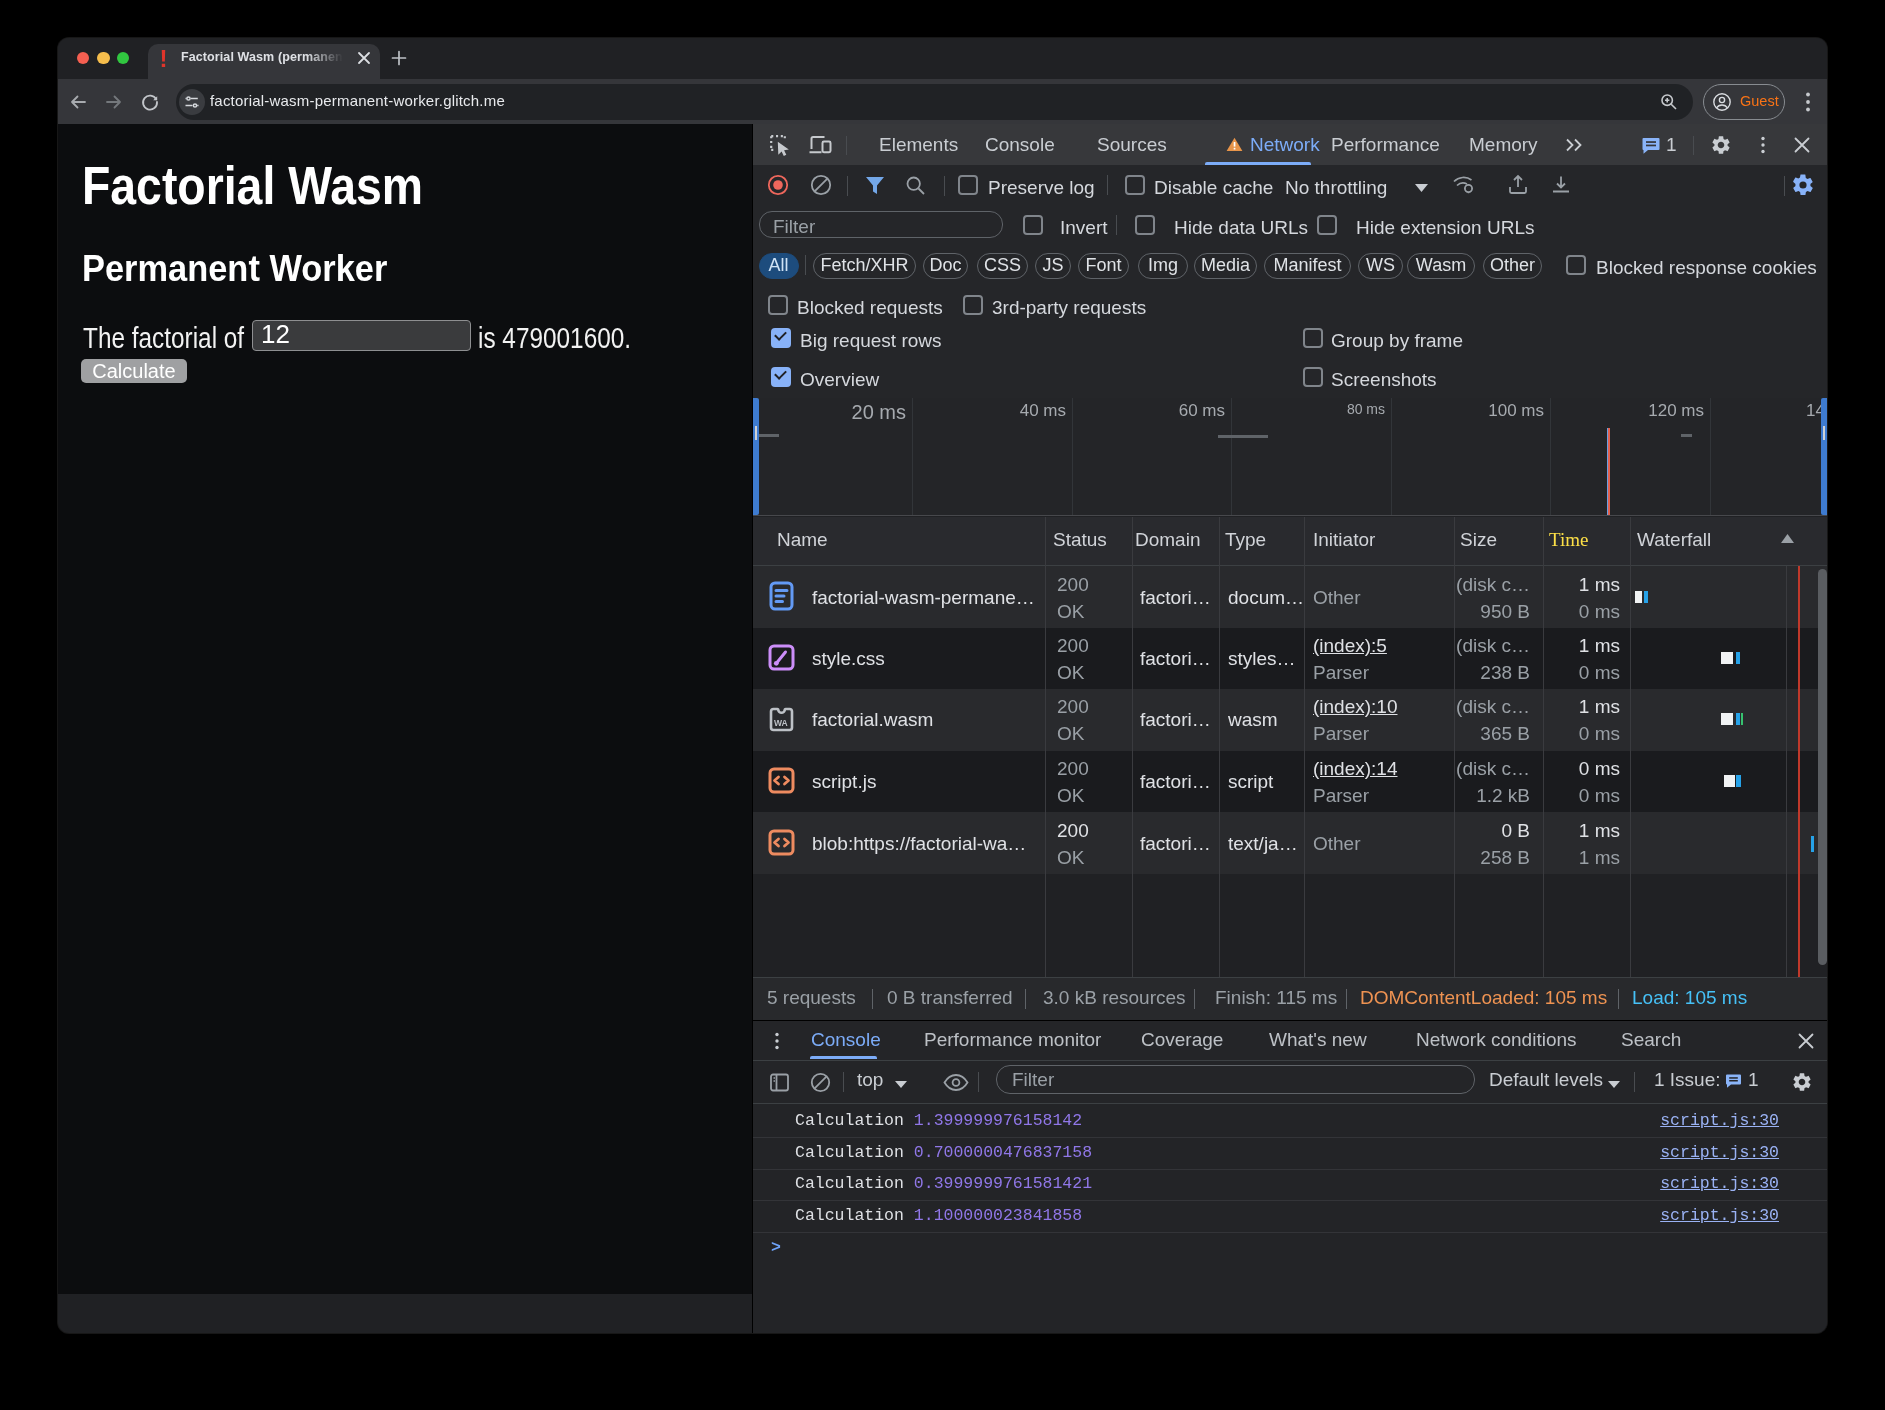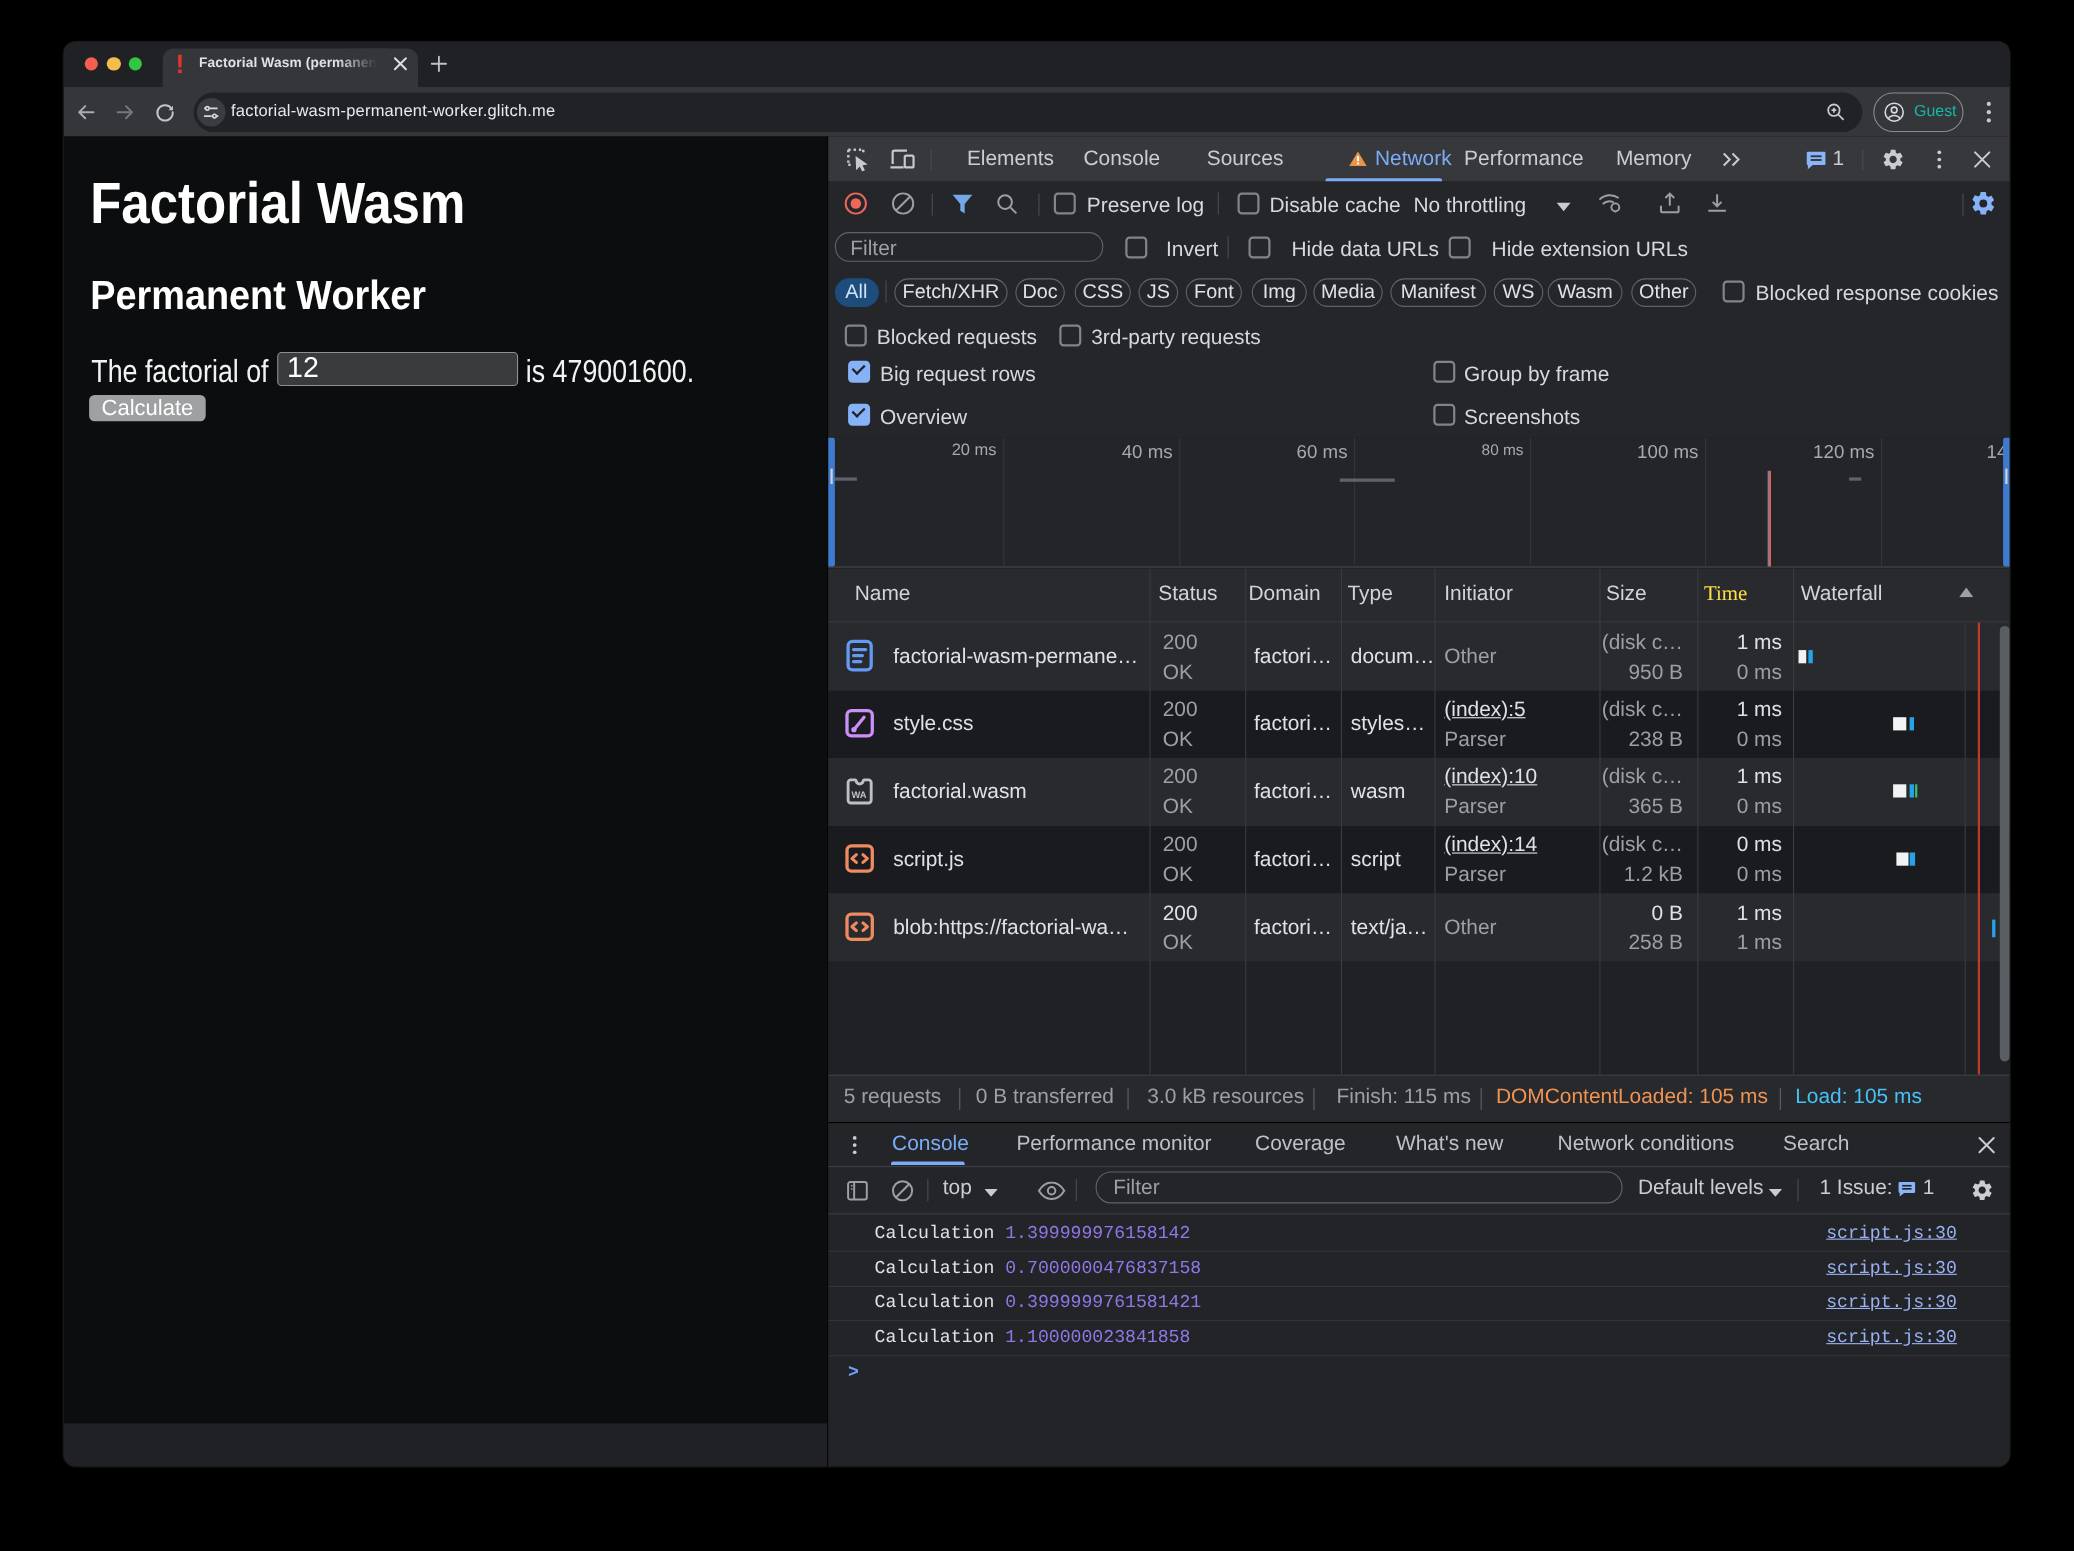--- a/index.html
+++ b/index.html
@@ -61,21 +61,21 @@
     <svg class="abs" style="left:1601px;top:13px;" width="20" height="20" viewBox="0 0 20 20" stroke="#c6c9cd" stroke-width="1.6" fill="none">
         <circle cx="8.2" cy="8.2" r="5.2"></circle>
         <path d="M12.2 12.2L17 17M8.2 6v4.4M6 8.2h4.4"></path>
       </svg>
     <div class="abs" style="left:1644.5px;top:5px;width:82px;height:36px;border-radius:18px;border:1px solid #888c91;"></div>
     <svg class="abs" style="left:1653px;top:12px;" width="22" height="22" viewBox="0 0 22 22" stroke="#d8dbdf" stroke-width="1.4" fill="none">
         <circle cx="11" cy="11" r="8.2"></circle>
         <circle cx="11" cy="9" r="2.6"></circle>
         <path d="M5.5 17a6.5 6.5 0 0 1 11 0"></path>
       </svg>
-    <div class="abs" style="left:1682px;top:14px;font-size:14.5px;color:#14b8a6;">Guest</div>
+    <div class="abs" style="left:1682px;top:14px;font-size:14.5px;color:#f97316;">Guest</div>
     <svg class="abs" style="left:1743px;top:11px;" width="14" height="24" viewBox="0 0 14 24" fill="#c6c9cd">
         <circle cx="7" cy="4.5" r="1.9"></circle>
         <circle cx="7" cy="12" r="1.9"></circle>
         <circle cx="7" cy="19.5" r="1.9"></circle>
       </svg>
   </div>
 
   <div class="abs" id="page" style="left:0;top:86px;width:694px;height:1170px;background:#0c0d0f;">
     <div class="abs" style="left:24px;top:35px;font-size:53px;font-weight:700;color:#fff;line-height:53px;transform:scaleX(.875);transform-origin:0 0;white-space:nowrap;">Factorial Wasm</div>
     <div class="abs" style="left:24px;top:126px;font-size:37px;font-weight:700;color:#fff;line-height:37px;transform:scaleX(.93);transform-origin:0 0;white-space:nowrap;">Permanent Worker</div>
@@ -227,21 +227,21 @@
       <div class="lbl" style="left:578px;top:44px;">Screenshots</div>
     </div>
 
     <div class="abs" id="timeline" style="left:0;top:274px;width:1074px;height:118px;background:#242528;border-bottom:1px solid #47484c;">
       <div class="vline" style="left:159px;top:0;height:117px;background:#323539;"></div>
       <div class="vline" style="left:319px;top:0;height:117px;background:#323539;"></div>
       <div class="vline" style="left:478px;top:0;height:117px;background:#323539;"></div>
       <div class="vline" style="left:638px;top:0;height:117px;background:#323539;"></div>
       <div class="vline" style="left:797px;top:0;height:117px;background:#323539;"></div>
       <div class="vline" style="left:957px;top:0;height:117px;background:#323539;"></div>
-      <div class="abs" style="left:59px;top:3px;width:94px;text-align:right;font-size:15px;color:#a6aaaf;">20 ms</div>
+      <div class="abs" style="left:59px;top:3px;width:94px;text-align:right;font-size:20px;color:#a6aaaf;">20 ms</div>
       <div class="abs" style="left:219px;top:3px;width:94px;text-align:right;font-size:17px;color:#a6aaaf;">40 ms</div>
       <div class="abs" style="left:378px;top:3px;width:94px;text-align:right;font-size:17px;color:#a6aaaf;">60 ms</div>
       <div class="abs" style="left:538px;top:3px;width:94px;text-align:right;font-size:14px;color:#a6aaaf;">80 ms</div>
       <div class="abs" style="left:690px;top:3px;width:101px;text-align:right;font-size:17px;color:#a6aaaf;">100 ms</div>
       <div class="abs" style="left:850px;top:3px;width:101px;text-align:right;font-size:17px;color:#a6aaaf;">120 ms</div>
       <div class="abs" style="left:1053px;top:3px;font-size:17px;color:#a6aaaf;">14</div>
       <div class="abs" style="left:1px;top:36px;width:25px;height:3px;background:#5f6368;"></div>
       <div class="abs" style="left:465px;top:37px;width:50px;height:3px;background:#5f6368;"></div>
       <div class="abs" style="left:928px;top:36px;width:11px;height:3px;background:#5f6368;"></div>
       <div class="abs" style="left:854px;top:30px;width:1px;height:87px;background:#6a9fe0;"></div>

